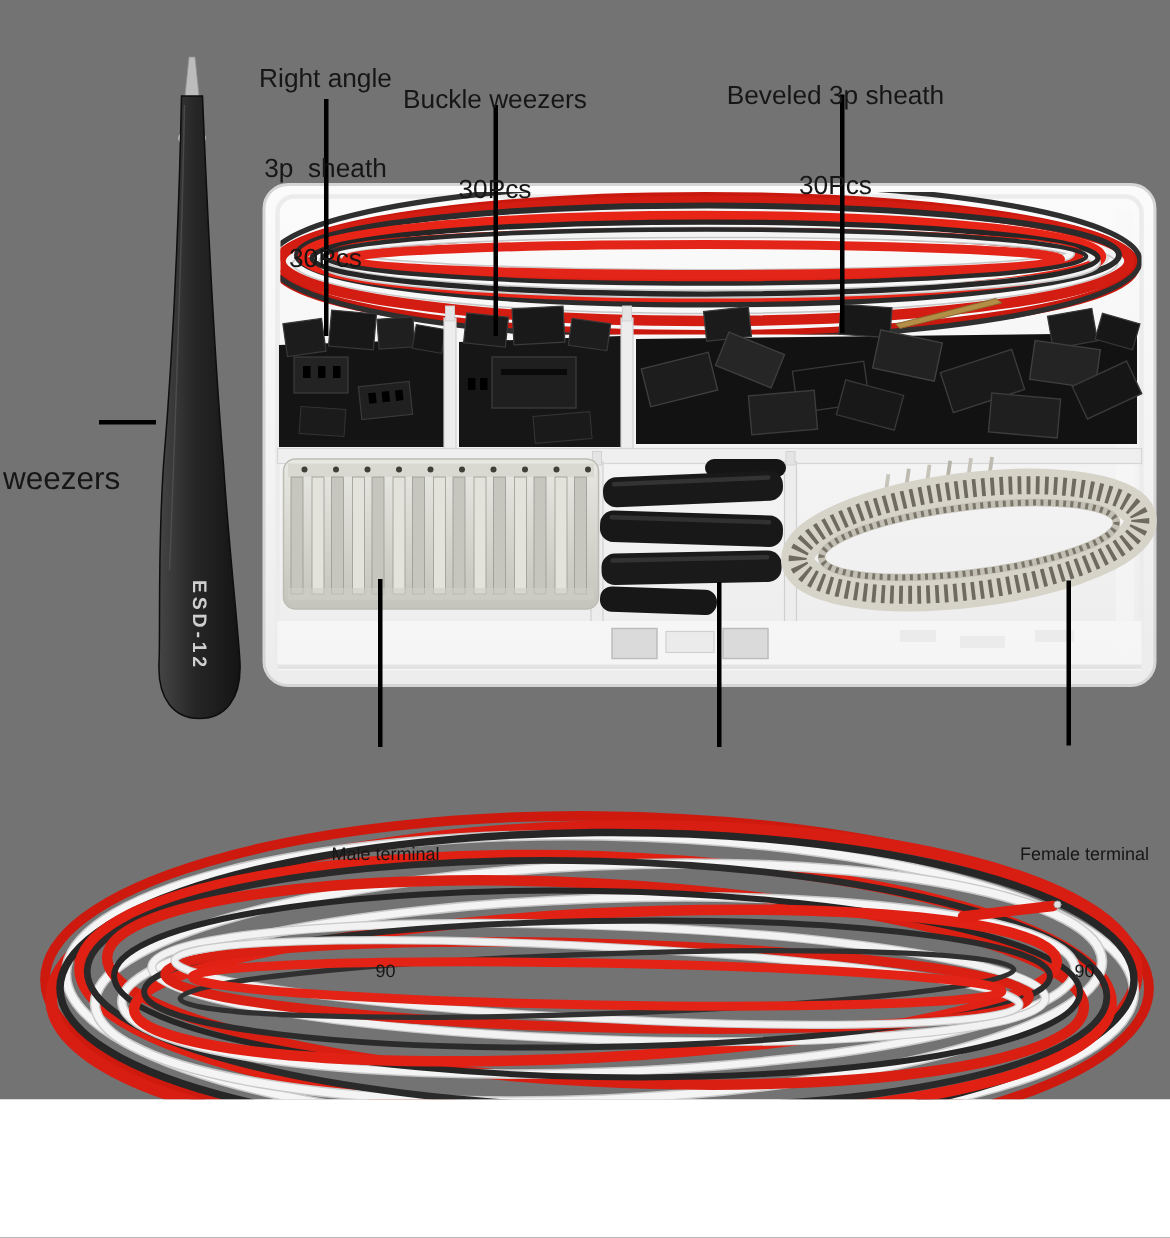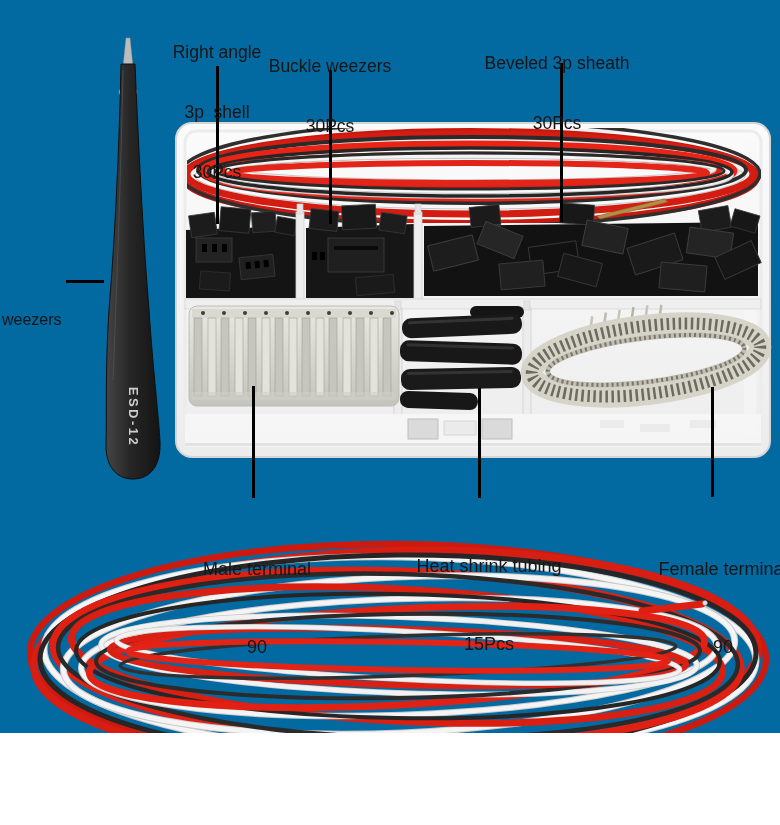--- a/index.html
+++ b/index.html
@@ -1,23 +1,23 @@
 <!DOCTYPE html>
 <html><head>
 <meta charset="utf-8">
 <style>
   html,body{margin:0;padding:0;background:#fff;}
-  .stage{position:relative;width:780px;height:733px;background:#0369a1;overflow:hidden;
+  .stage{position:relative;width:780px;height:733px;background:#737373;overflow:hidden;
          font-family:"Liberation Sans",sans-serif;color:#1a1a1a;}
   .photo{position:absolute;left:0;top:0;z-index:1;}
   .lbl{position:absolute;z-index:3;text-align:center;white-space:pre;
        font-size:17.5px;line-height:20px;transform:translateX(-50%);color:#161616;}
-  .lbl.bottom{font-size:18px;line-height:26px;}
+  .lbl.bottom{font-size:12px;line-height:26px;}
   .lbl.wire{font-size:18.5px;}
-  .lbl.tw{transform:none;text-align:center;font-size:16px;}
+  .lbl.tw{transform:none;text-align:center;font-size:21px;}
   .leader{position:absolute;z-index:2;background:#000;}
   .leader.v{width:3px;}
   .leader.h{height:3px;}
   .leader.dash{width:3px;background:repeating-linear-gradient(to bottom,#000 0 15px,transparent 15px 21px);}
   .esd{position:absolute;z-index:3;left:133px;top:417px;transform:translate(-50%,-50%) rotate(90deg);
        color:#cfcfcf;font-size:13px;font-weight:700;letter-spacing:2.5px;white-space:pre;}
 </style>
 </head>
 <body>
 
@@ -236,21 +236,21 @@
 <div class="leader v" style="left:329px;top:70px;height:154px"></div>
 <div class="leader v" style="left:560px;top:63px;height:159px"></div>
 <div class="leader h" style="left:66px;top:280px;width:38px"></div>
 <div class="leader v" style="left:252px;top:386px;height:112px"></div>
 <div class="leader v" style="left:478px;top:388px;height:110px"></div>
 <div class="leader v" style="left:711px;top:387px;height:110px"></div>
 <div class="leader dash" style="left:394px;top:756px;height:31px"></div>
 
 <div class="lbl" style="left:217px;top:2px">
   <div>Right angle</div>
-  <div>3p  shell</div>
+  <div>3p  sheath</div>
   <div>30Pcs</div>
 </div>
 
 <div class="lbl" style="left:330px;top:16px">
   <div>Buckle weezers</div>
   <div>30Pcs</div>
 </div>
 
 <div class="lbl" style="left:557px;top:13px">
   <div>Beveled 3p sheath</div>
@@ -259,24 +259,20 @@
 
 <div class="lbl tw" style="left:2px;top:270px">
   <div>weezers</div>
 </div>
 
 <div class="lbl bottom" style="left:257px;top:504px">
   <div>Male terminal</div>
   <div>90</div>
 </div>
 
-<div class="lbl bottom" style="left:489px;top:501px">
-  <div>Heat shrink tubing</div>
-  <div>15Pcs</div>
-</div>
 
 <div class="lbl bottom" style="left:723px;top:504px">
   <div>Female terminal</div>
   <div>90</div>
 </div>
 
 <div class="lbl bottom wire" style="left:417px;top:793px">
   
 </div>
 

